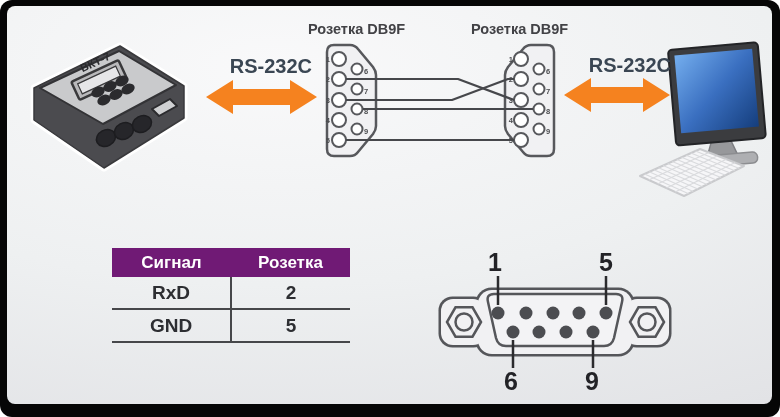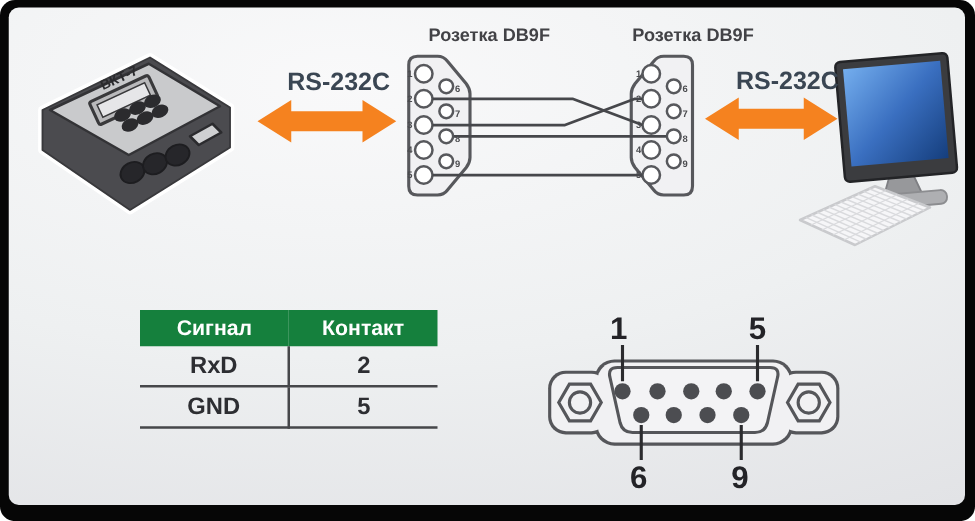--- a/index.html
+++ b/index.html
@@ -3,24 +3,24 @@
 <meta charset="utf-8">
 <style>
   html,body{margin:0;padding:0;background:#ffffff;font-family:"Liberation Sans",sans-serif;}
   .stage{position:relative;width:780px;height:417px;background:#060606;border-radius:12px;overflow:hidden;}
   .canvas-bg{position:absolute;left:7px;top:6px;right:8px;bottom:13px;border-radius:8px;
     background:radial-gradient(120% 100% at 35% 15%, #f9f9fa 0%, #eef0f1 55%, #e2e3e6 100%);}
   .scene{position:absolute;left:0;top:0;width:780px;height:417px;}
   .overlay{position:absolute;left:0;top:0;width:780px;height:417px;pointer-events:none;}
   .lbl{position:absolute;white-space:nowrap;}
   .rs-label{width:110px;text-align:right;font-size:20px;font-weight:700;color:#3a4653;}
-  .conn-label{width:132px;text-align:right;font-size:14.5px;font-weight:700;color:#424246;}
+  .conn-label{width:132px;text-align:left;font-size:14.5px;font-weight:700;color:#424246;}
   .section-title{font-size:20px;font-weight:700;color:#4b4b4e;letter-spacing:.2px;}
   .pin-table{position:absolute;left:112px;top:248px;width:238px;border-collapse:collapse;table-layout:fixed;}
-  .pin-table th{background:#15803d;color:#ffffff;font-size:17px;font-weight:700;height:27px;text-align:center;}
+  .pin-table th{background:#701a75;color:#ffffff;font-size:17px;font-weight:700;height:27px;text-align:center;}
   .pin-table td{height:29px;text-align:center;font-size:19px;font-weight:700;color:#2d2e32;
     border-bottom:2px solid #46474a;}
   .pin-table tbody td:first-child{border-right:2px solid #46474a;margin-top:37px;}
   svg text{font-family:"Liberation Sans",sans-serif;}
   .pin-num{font-size:7.5px;font-weight:700;fill:#4a4b4e;}
   .big-num{font-size:25px;font-weight:700;fill:#232327;}
   .dev-label{font-size:11px;font-weight:700;fill:#2a2a2d;}
 </style>
 </head>
 <body>
@@ -216,21 +216,21 @@
     <div class="lbl conn-label" style="left:308px;top:21px;">Розетка DB9F</div>
     <div class="lbl conn-label" style="left:471px;top:21px;">Розетка DB9F</div>
     <div class="lbl rs-label" style="left:202px;top:55px;">RS-232C</div>
     <div class="lbl rs-label" style="left:561px;top:54px;">RS-232C</div>
   </div>
 
   <table class="pin-table">
     <thead>
       <tr>
         <th>Сигнал</th>
-        <th>Контакт</th>
+        <th>Розетка</th>
       </tr>
     </thead>
     <tbody>
       <tr>
         <td>RxD</td>
         <td>2</td>
       </tr>
       <tr>
         <td>GND</td>
         <td>5</td>

